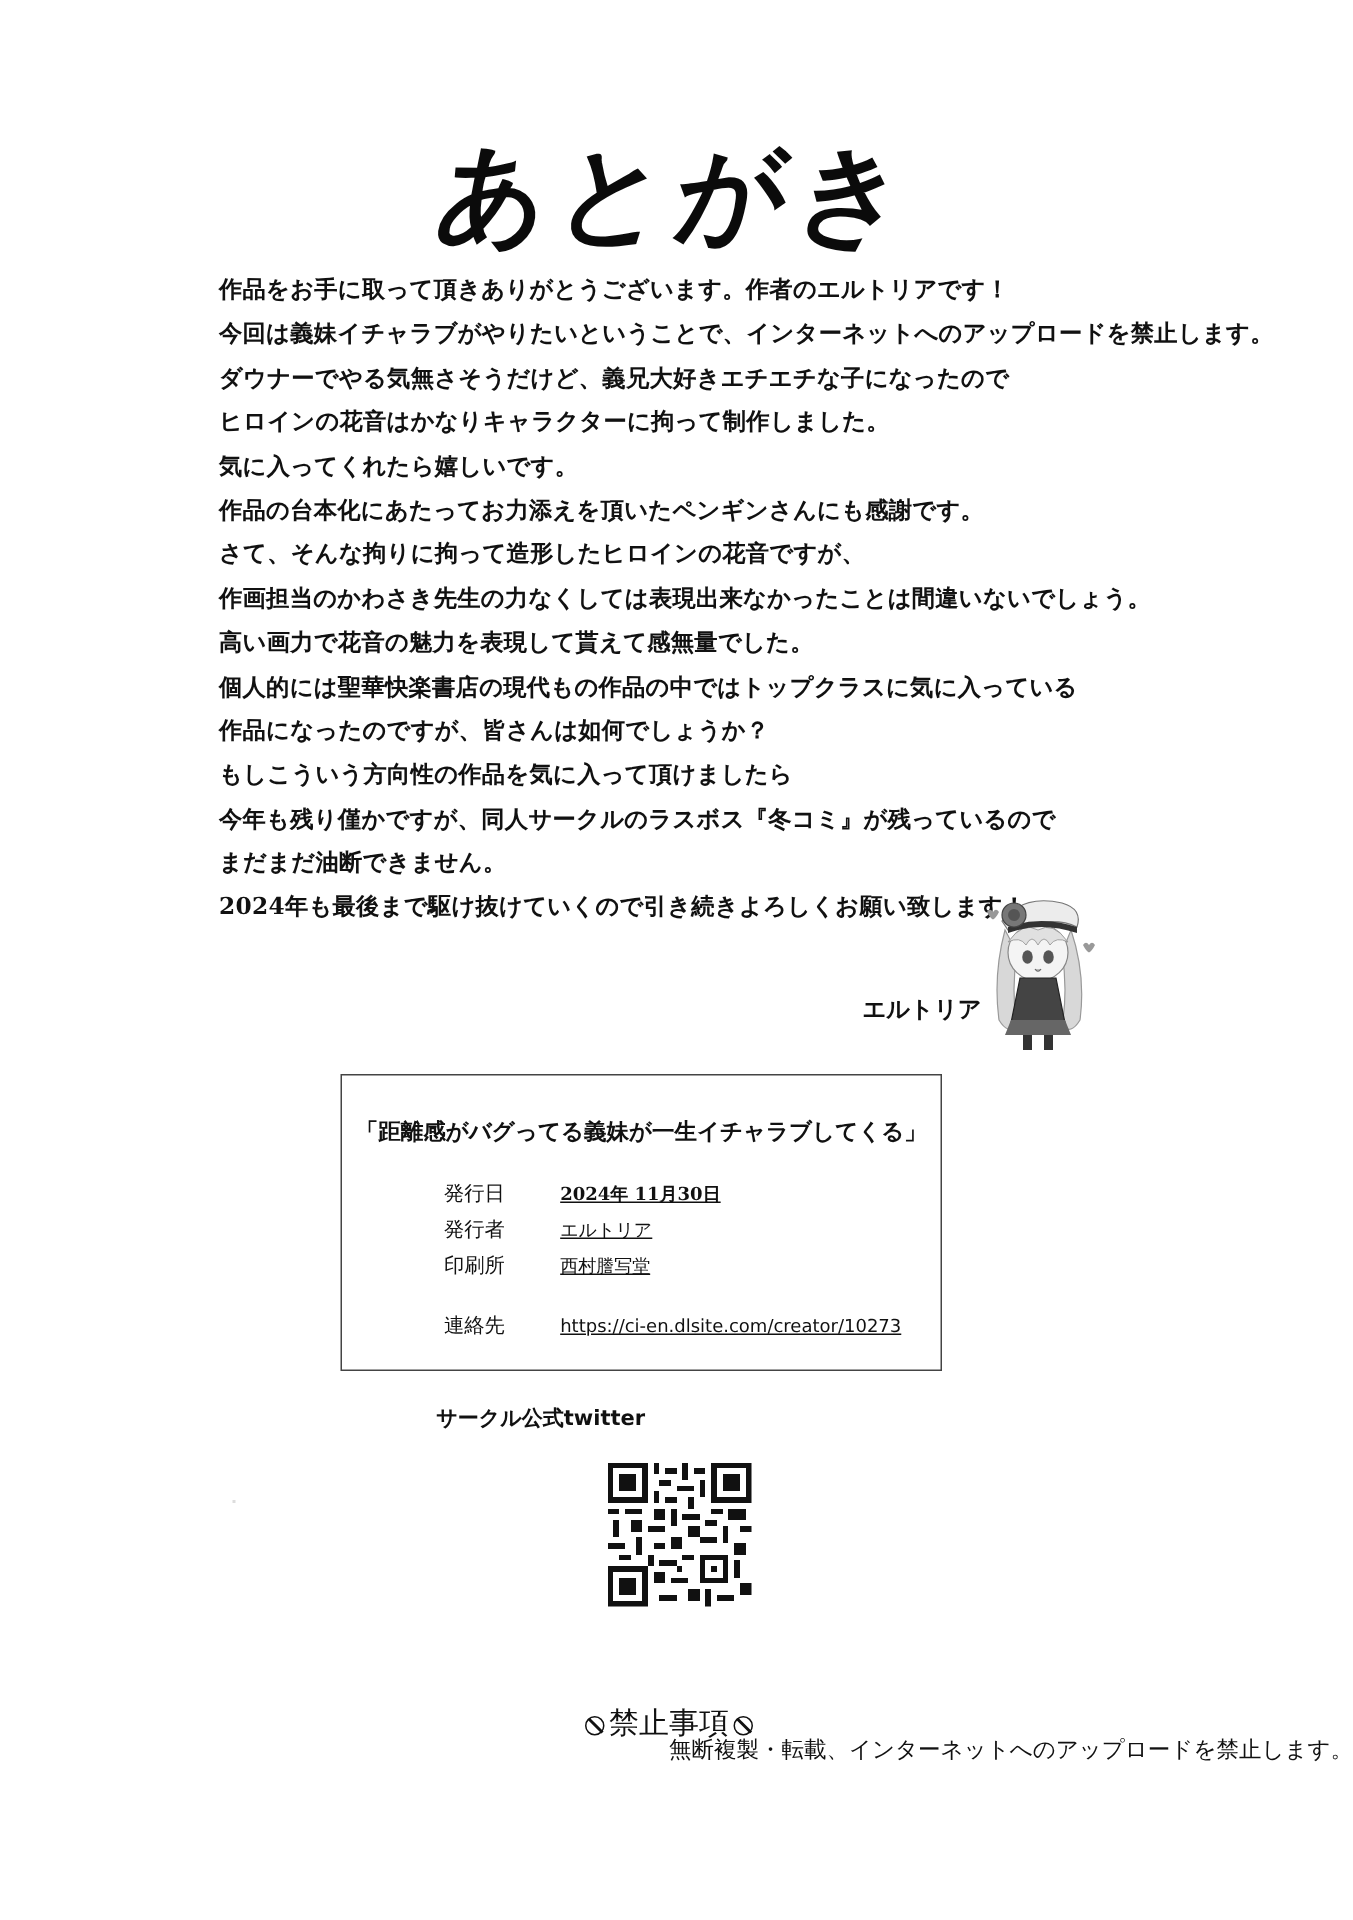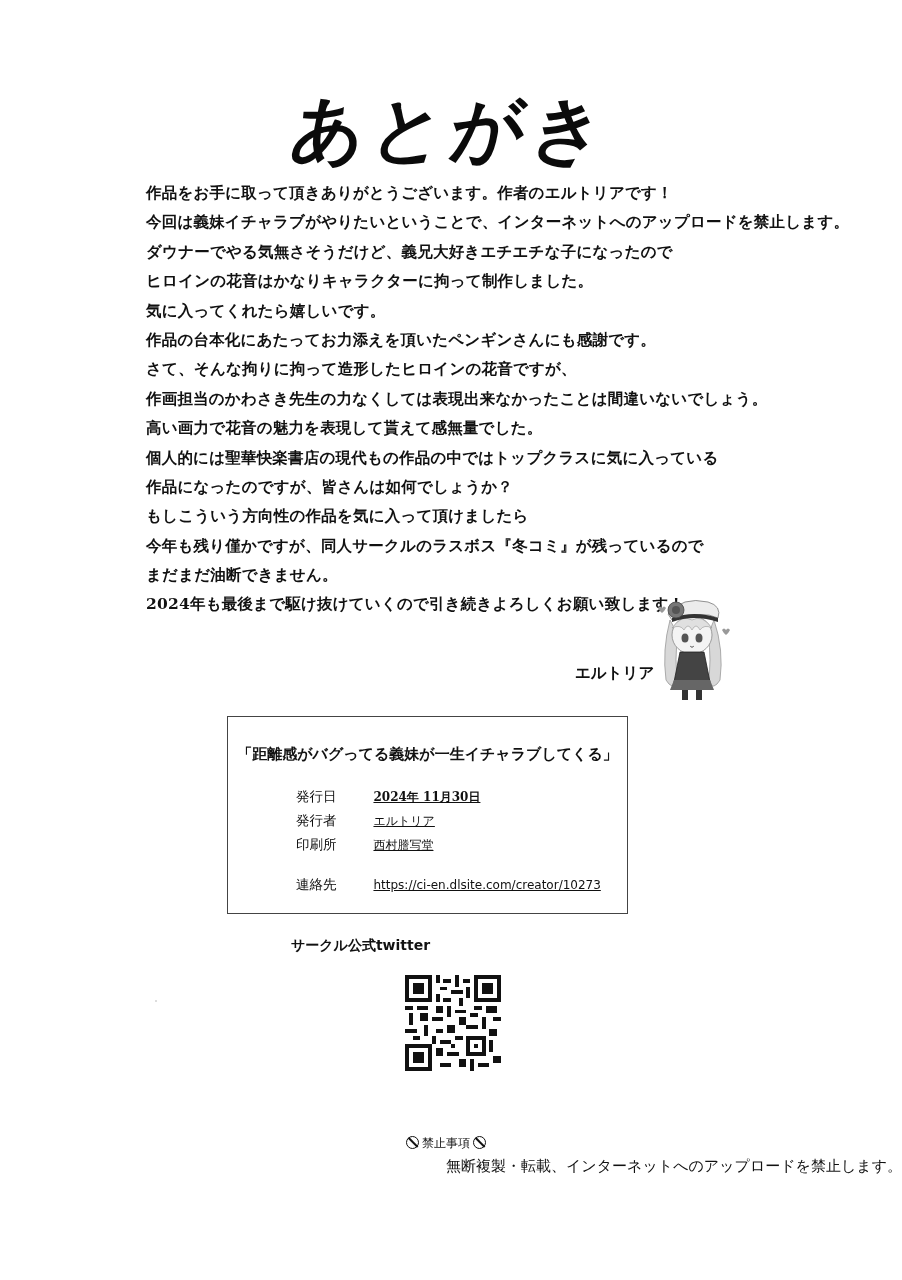--- a/index.html
+++ b/index.html
@@ -10,21 +10,21 @@
     .signature { position: absolute; left: 575px; top: 663px; font-size: 15.5px; font-weight: bold; }
     .mascot { position: absolute; left: 652px; top: 580px; width: 80px; height: 125px; }
     .colophon { position: absolute; left: 227px; top: 716px; width: 401px; height: 198px; border: 1.5px solid #444; box-sizing: border-box; }
     .book-title { position: absolute; left: 0; width: 100%; top: 28px; text-align: center; font-size: 15px; font-weight: bold; }
     .info-row { position: absolute; left: 68px; font-size: 14px; height: 22px; line-height: 22px; white-space: nowrap; }
     .info-label { display: inline-block; width: 73px; font-family: "DejaVu Sans", sans-serif; font-size: 13.5px; }
     .info-value { display: inline-block; font-family: "DejaVu Sans", sans-serif; font-size: 12px; text-decoration: underline; }
     .info-value.serif { font-family: "DejaVu Serif", serif; font-weight: bold; }
     .twitter-label { position: absolute; left: 0; width: 721px; top: 937px; text-align: center; font-family: "DejaVu Sans", sans-serif; font-weight: bold; font-size: 14px; }
     .qr { position: absolute; left: 405px; top: 975px; width: 96px; height: 96px; }
-    .notice-head { position: absolute; left: 0; width: 892px; top: 1135px; text-align: center; font-family: "DejaVu Sans", sans-serif; font-size: 12px; }
+    .notice-head { position: absolute; left: 0; width: 892px; top: 1135px; text-align: center; font-family: "DejaVu Sans", sans-serif; font-size: 20px; }
     .notice-body { position: absolute; left: 0; width: 902px; top: 1157px; text-align: right; font-family: "DejaVu Sans", sans-serif; font-size: 15px; }
     .ban-icon { display: inline-block; width: 13px; height: 13px; border: 1.8px solid #111; border-radius: 50%; position: relative; vertical-align: -2px; margin: 0 3px; box-sizing: border-box; }
     .ban-icon::after { content: ""; position: absolute; left: 50%; top: -1px; width: 1.8px; height: 13px; background: #111; transform: translateX(-50%) rotate(-45deg); }
     .scan-dot { position: absolute; left: 155px; top: 1000px; width: 2px; height: 2px; background: #ddd; }
   </style>
 </head>
 <body>
 
 <div class="title">あとがき</div>
 

